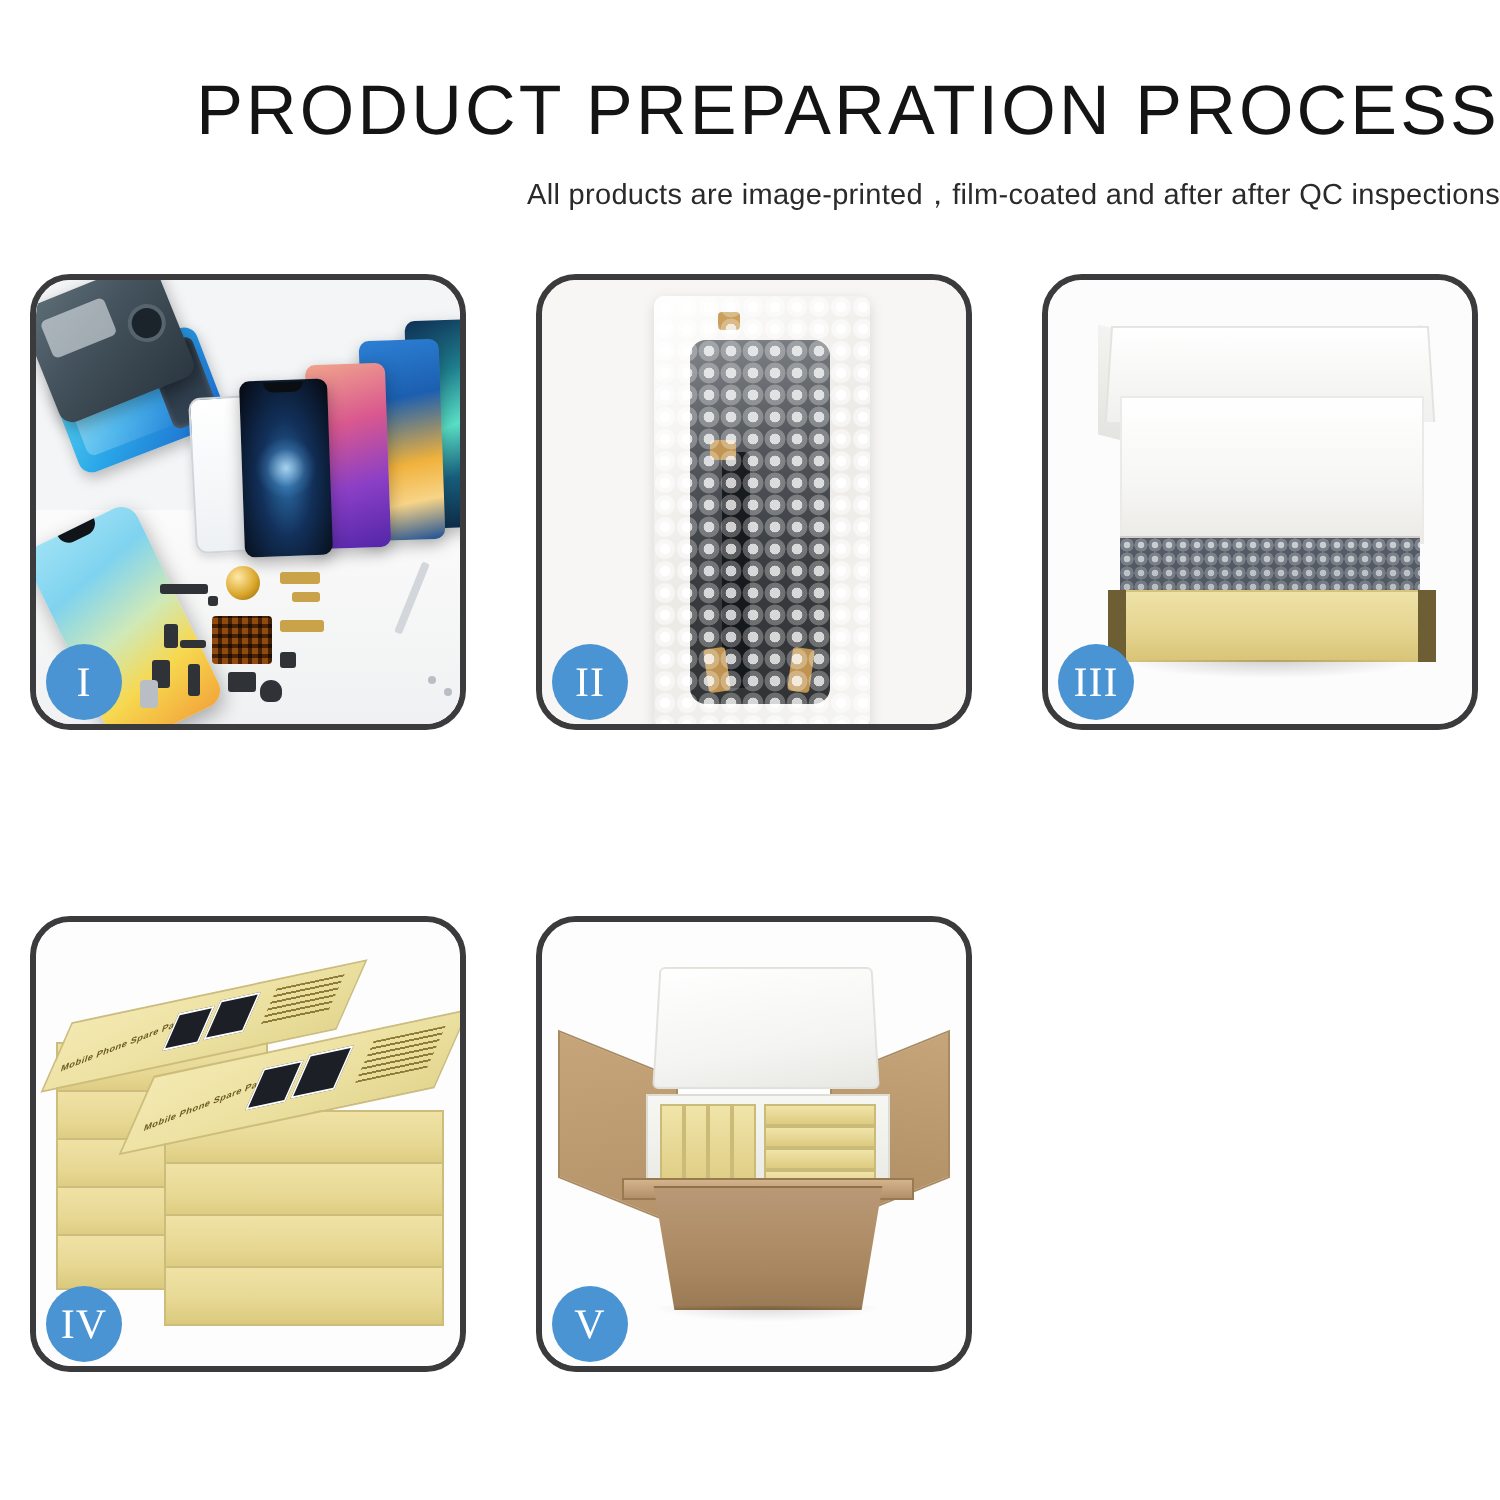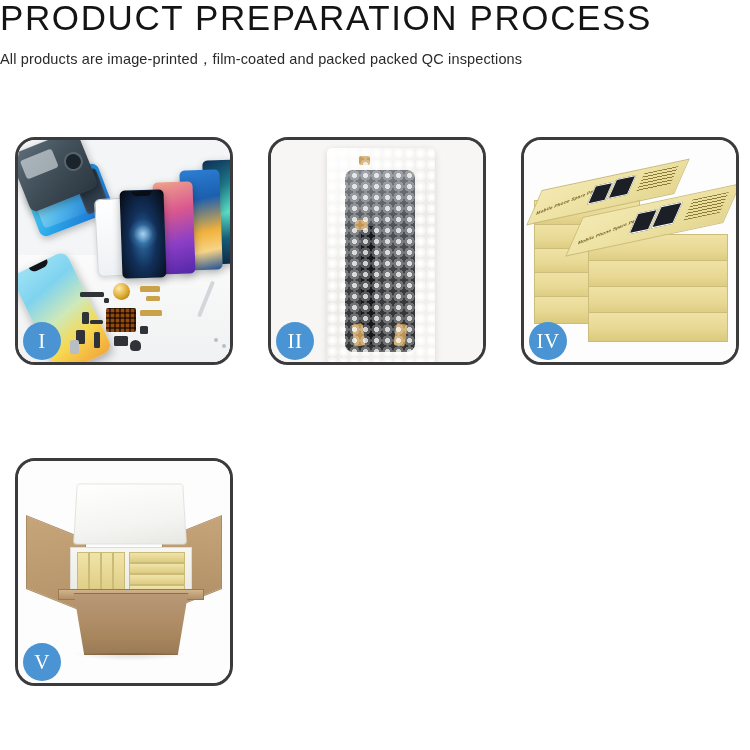--- a/index.html
+++ b/index.html
@@ -12,21 +12,22 @@
     height: 750px;
     font-family: "Liberation Sans", sans-serif;
     color: #111111;
     overflow: hidden;
     position: relative;
   }
 
   
   .header {
     width: 750px;
-    text-align: left;
+    padding-top: 38px;
+    text-align: right;
   }
   .page-title {
     font-family: "Liberation Sans", sans-serif;
     font-size: 35px;
     font-weight: 400;
     letter-spacing: 1.6px;
     color: #141414;
     line-height: 1.05;
     margin: 0;
     white-space: nowrap;
@@ -385,21 +386,21 @@
   .c6-shadow{
     position:absolute; left:42px; top:163px; width:130px; height:8px;
     background:radial-gradient(ellipse at 50% 0%, rgba(0,0,0,.14), rgba(0,0,0,0) 70%);
   }
 </style>
 </head>
 <body>
 
 <div class="header">
   <h1 class="page-title">PRODUCT PREPARATION PROCESS</h1>
-  <p class="page-subtitle">All products are image-printed，film-coated and packed packed QC inspections</p>
+  <p class="page-subtitle">All products are image-printed，film-coated and after after QC inspections</p>
 </div>
 
 <div class="grid">
 
   <div class="panel">
     <div class="panel-stage">
       <div class="p1-bg"></div>
 
       <div class="ph ph-teal"></div>
       <div class="ph ph-aqua"></div>
@@ -442,20 +443,33 @@
         <div class="bw-tab" style="left:32px;top:8px;width:11px;height:9px;"></div>
         <div class="bw-tab" style="left:28px;top:72px;width:13px;height:10px;"></div>
         <div class="bw-tab" style="left:26px;top:176px;width:11px;height:22px;transform:rotate(-8deg);"></div>
         <div class="bw-tab" style="left:68px;top:176px;width:11px;height:22px;transform:rotate(8deg);"></div>
         <div class="bw-bubbles"></div>
       </div>
     </div>
     <div class="badge">II</div>
   </div>
 
+  <div class="panel">
+    <div class="panel-stage">
+      <div class="p3-bg"></div>
+      <div class="b3-lidflapL"></div>
+      <div class="b3-lidflapR"></div>
+      <div class="b3-lid"></div>
+      <div class="b3-foam"></div>
+      <div class="b3-bubbles"></div>
+      <div class="b3-front"></div>
+      <div class="b3-shadow"></div>
+    </div>
+    <div class="badge">III</div>
+  </div>
 
   <div class="panel">
     <div class="panel-stage">
       <div class="p4-bg"></div>
       <div class="stack">
 
         <div class="col-a">
           <div class="sbox" style="top:44px;"></div>
           <div class="sbox" style="top:68px;"></div>
           <div class="sbox" style="top:92px;"></div>

